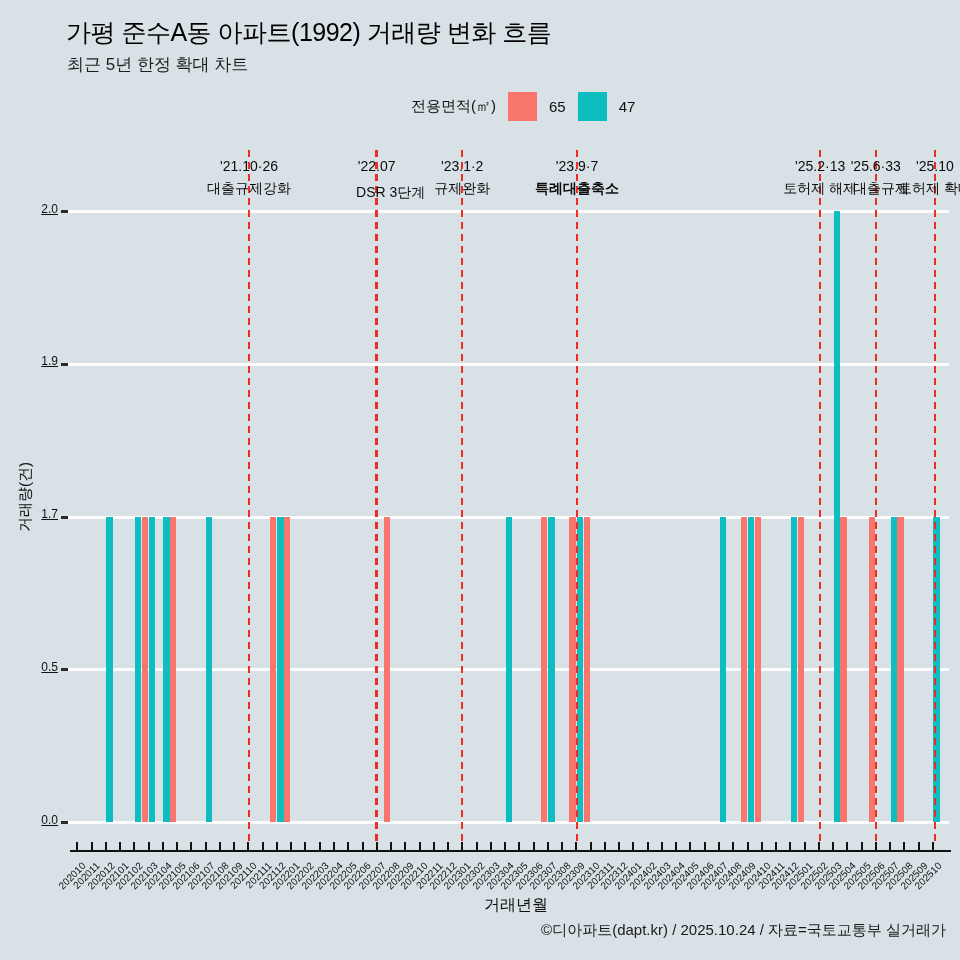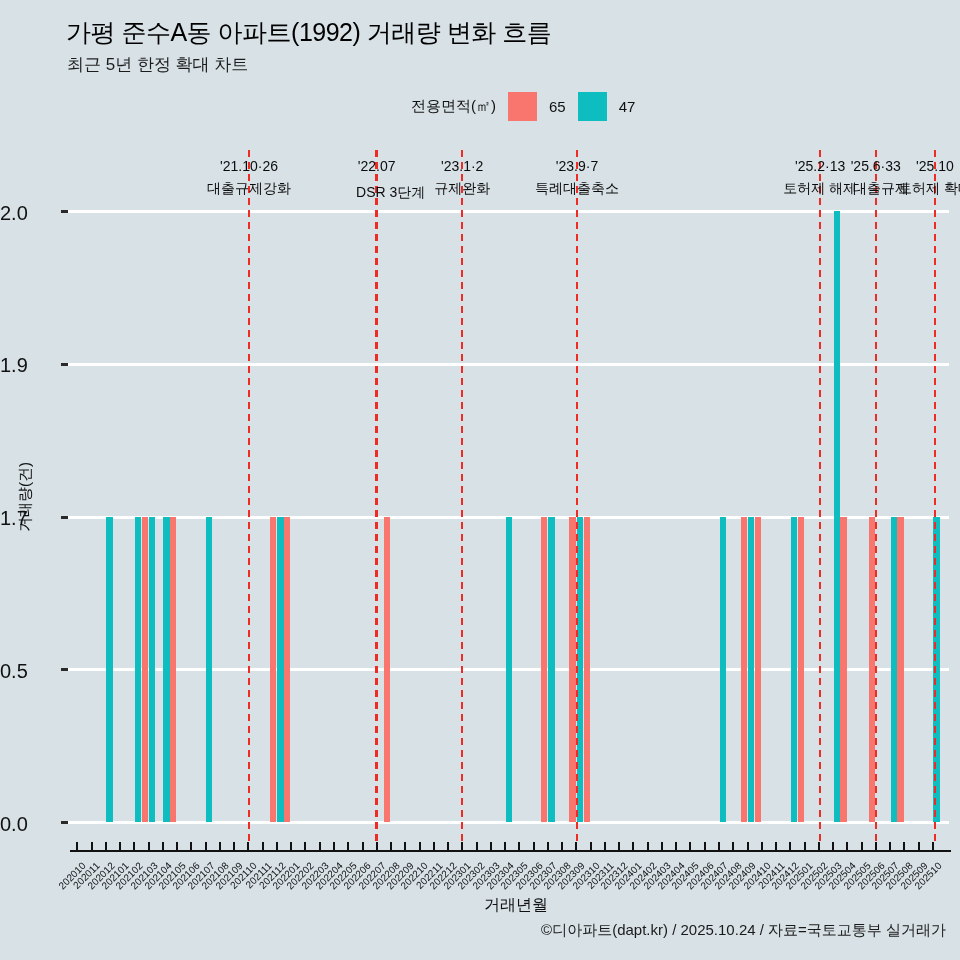--- a/index.html
+++ b/index.html
@@ -10,21 +10,21 @@
     color:#111;
   }
   .abs{position:absolute;}
   #title{left:66px;top:16px;font-size:25px;font-weight:normal;color:#000;letter-spacing:-0.5px;white-space:nowrap;}
   #subtitle{left:67px;top:53px;font-size:17px;color:#1c1c1c;white-space:nowrap;}
   #legend{left:405px;top:90px;height:32px;display:flex;align-items:center;font-size:15px;margin-left:6px;}
   #legend .sw{display:inline-block;width:29px;height:29px;margin:0 12px 0 12px;}
   #footer{right:14px;top:921px;font-size:15px;color:#1a1a1a;white-space:nowrap;}
   #ylabel{left:25px;top:497px;transform:translate(-50%,-50%) rotate(-90deg);font-size:15px;white-space:nowrap;}
   #xlabel{left:516px;top:895px;transform:translateX(-50%);font-size:16px;white-space:nowrap;}
-  .ytick-label{width:58px;font-size:20px;}
+  .ytick-label{width:58px;text-align:right;font-size:12px;text-decoration:underline;}
   .ytick-mark{width:7px;height:3px;background:#2a2a2a;}
   .xtick-mark{width:2px;height:9px;background:#111;}
   .xtick-label{font-size:10px;white-space:nowrap;transform:translateX(-100%) rotate(-45deg);transform-origin:100% 0;}
   .bar{width:6.3px;}
   .ann-line{width:2.5px;background:repeating-linear-gradient(to bottom,#ee2c23 0px,#ee2c23 7px,rgba(0,0,0,0) 7px,rgba(0,0,0,0) 12px);z-index:5;}
   .ann-date,.ann-label{transform:translateX(-50%);white-space:nowrap;font-size:14px;color:#0c0c0c;z-index:6;}
 </style>
 </head>
 <body>
 
@@ -215,21 +215,21 @@
     <div class="abs ann-date" style="left: 249.033px; top: 158px;">'21.10·26</div>
     <div class="abs ann-label" style="left: 249.033px; top: 180px;">대출규제강화</div>
     <div class="abs ann-line" style="left: 375.41px; top: 150px; height: 693px;"></div>
     <div class="abs ann-date" style="left: 376.66px; top: 158px;">'22.07</div>
     <div class="abs ann-label" style="left: 376.66px; top: 184px; margin-left: 14px;">DSR 3단계</div>
     <div class="abs ann-line" style="left: 460.97px; top: 150px; height: 693px;"></div>
     <div class="abs ann-date" style="left: 462.22px; top: 158px;">'23.1·2</div>
     <div class="abs ann-label" style="left: 462.22px; top: 180px;">규제완화</div>
     <div class="abs ann-line" style="left: 575.763px; top: 150px; height: 693px;"></div>
     <div class="abs ann-date" style="left: 577.013px; top: 158px;">'23.9·7</div>
-    <div class="abs ann-label" style="left: 577.013px; top: 180px;">특례대출축소</div>
+    <div class="abs ann-label" style="left: 577.013px; top: 180px; font-weight: bold;">특례대출축소</div>
     <div class="abs ann-line" style="left: 818.896px; top: 150px; height: 693px;"></div>
     <div class="abs ann-date" style="left: 820.146px; top: 158px;">'25.2·13</div>
     <div class="abs ann-label" style="left: 820.146px; top: 180px;">토허제 해제</div>
     <div class="abs ann-line" style="left: 874.51px; top: 150px; height: 693px;"></div>
     <div class="abs ann-date" style="left: 875.76px; top: 158px;">'25.6·33</div>
     <div class="abs ann-label" style="left: 881px; top: 180px;">대출규제</div>
     <div class="abs ann-line" style="left: 933.689px; top: 150px; height: 693px;"></div>
     <div class="abs ann-date" style="left: 934.939px; top: 158px;">'25.10</div>
     <div class="abs ann-label" style="left: 934.939px; top: 180px;">토허제 확대</div>
   </div>

